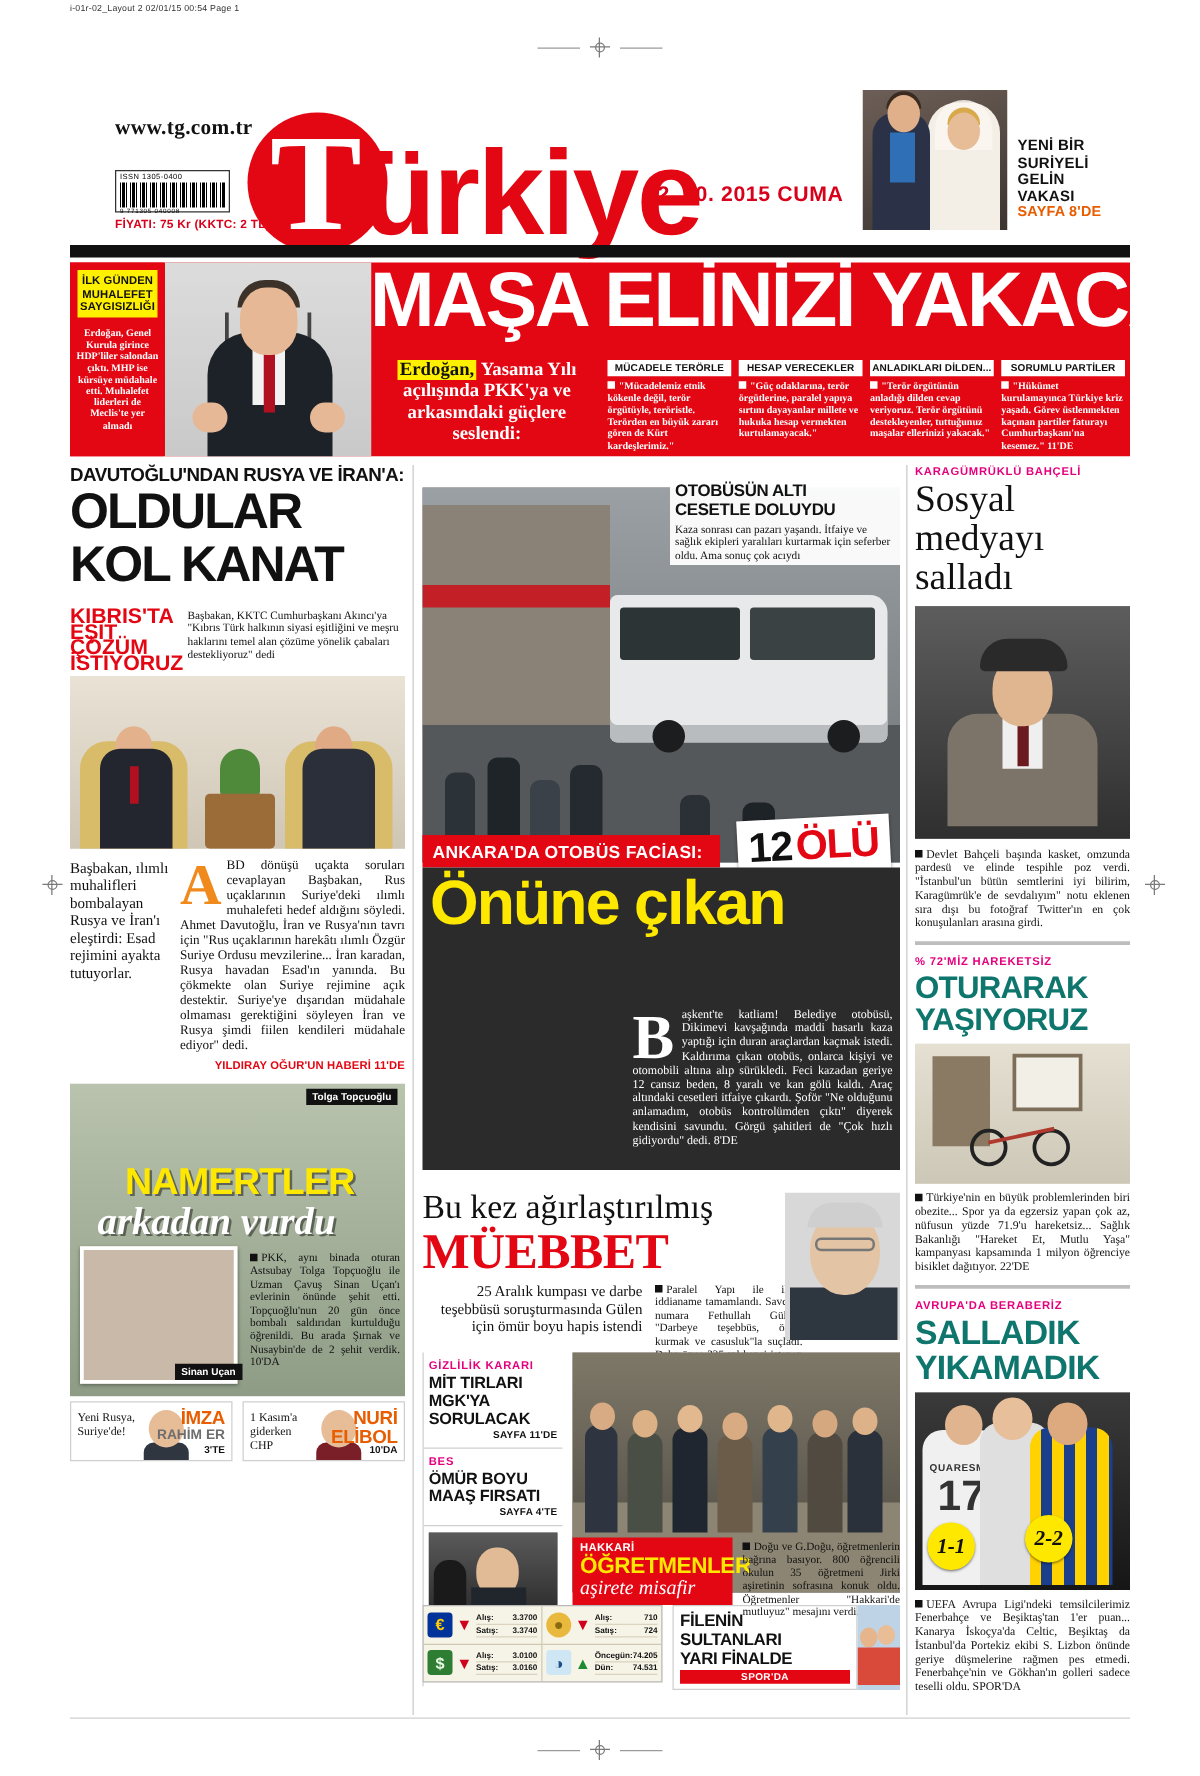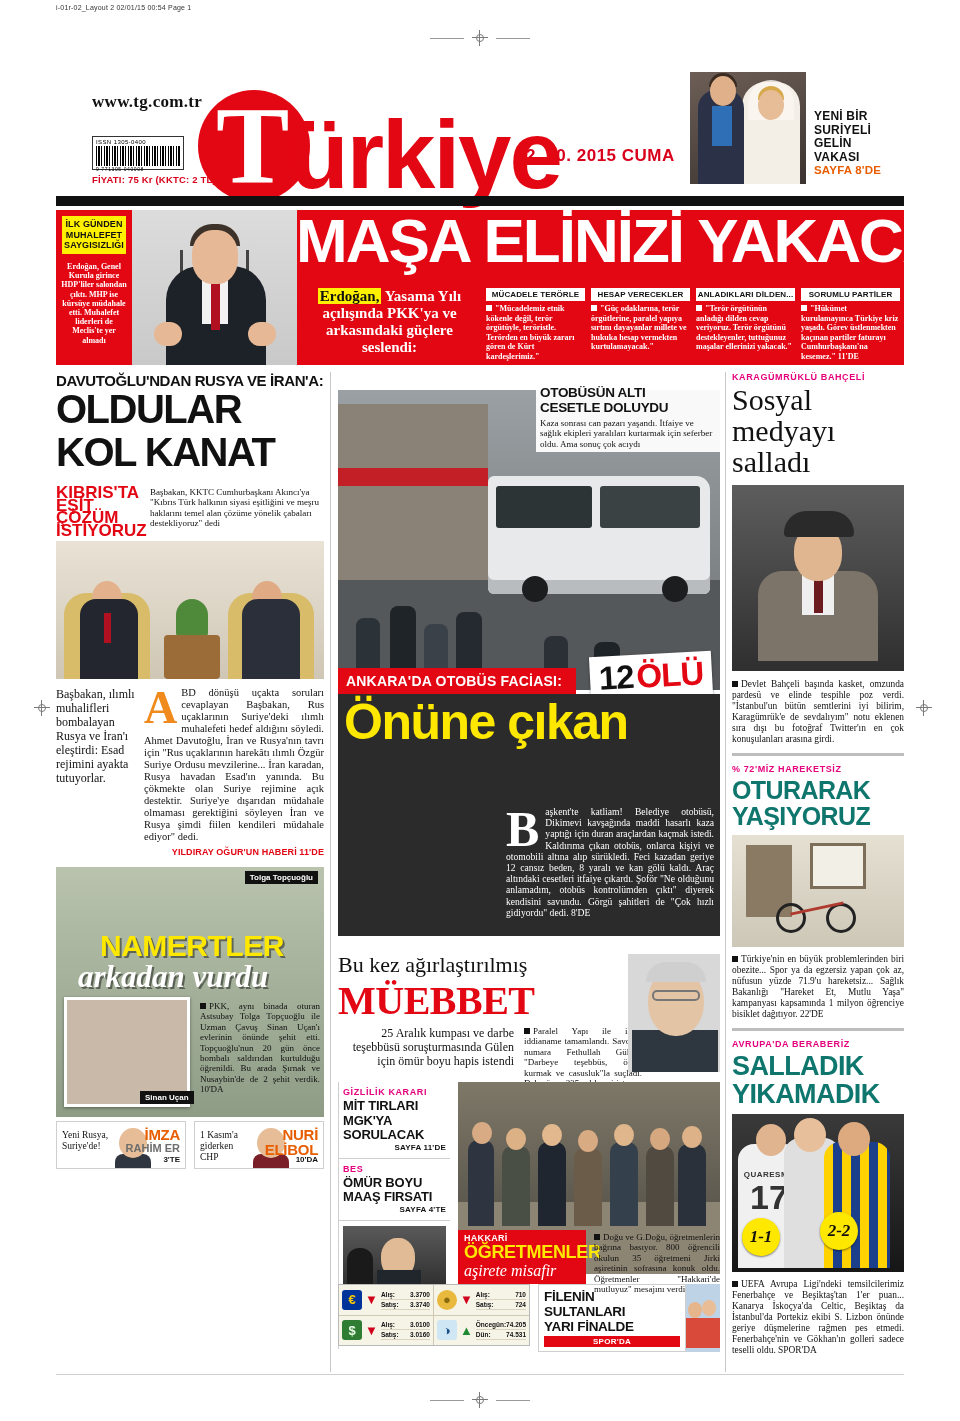--- a/index.html
+++ b/index.html
@@ -130,21 +130,21 @@
   .olu-tag .n { font-size:33px; font-weight:bold; color:#111; letter-spacing:-1px;}
   .olu-tag .w { font-size:33px; font-weight:bold; color:#e30613; letter-spacing:-1px; margin-left:3px;}
 
   .dark-panel { position:absolute; left:0; top:322px; width:382px; height:242px; background:#2b2b2b; }
   .yellow-head { font-size:50px; font-weight:bold; color:#ffe800; line-height:52px; letter-spacing:-1.5px; padding:2px 6px 0 6px; font-family:"Liberation Sans",sans-serif;}
   .dk-left { position:absolute; left:6px; top:116px; width:152px; text-align:right; font-family:"Liberation Serif",serif; font-weight:bold; font-size:15.5px; line-height:18px; color:#fff;}
   .dk-left em { color:#ffe800; font-style:normal;}
   .dk-right{ position:absolute; left:168px; top:112px; width:208px; font-family:"Liberation Serif",serif; font-size:9.6px; line-height:11.2px; color:#fff; text-align:justify;}
 
   .mueb { position:absolute; left:0; top:578px; width:382px; }
-  .mueb-h1 { font-family:"Liberation Serif",serif; font-size:22px; color:#111; line-height:30px;}
+  .mueb-h1 { font-family:"Liberation Serif",serif; font-size:27px; color:#111; line-height:30px;}
   .mueb-h2 { font-family:"Liberation Serif",serif; font-weight:bold; font-size:40px; color:#e30613; line-height:42px; letter-spacing:-.5px;}
   .mueb-sub{ width:230px; text-align:right; font-family:"Liberation Serif",serif; font-size:12px; line-height:14px; color:#111;}
   .gulen { position:absolute; right:0; top:4px; width:92px; height:118px; overflow:hidden;}
   .gl-bg{position:absolute;inset:0;background:#d8d8d8;}
   .gl-suit{position:absolute;left:4px;top:76px;width:86px;height:46px;background:#2e3640;}
   .gl-face{position:absolute;left:20px;top:14px;width:56px;height:68px;background:#e3c4a5;border-radius:48%;}
   .gl-glass{position:absolute;left:24px;top:36px;width:48px;height:11px;border:2px solid #777;border-radius:5px;}
   .gl-hair{position:absolute;left:18px;top:8px;width:60px;height:20px;background:#cfcfcf;border-radius:30px 30px 0 0;}
 
   

